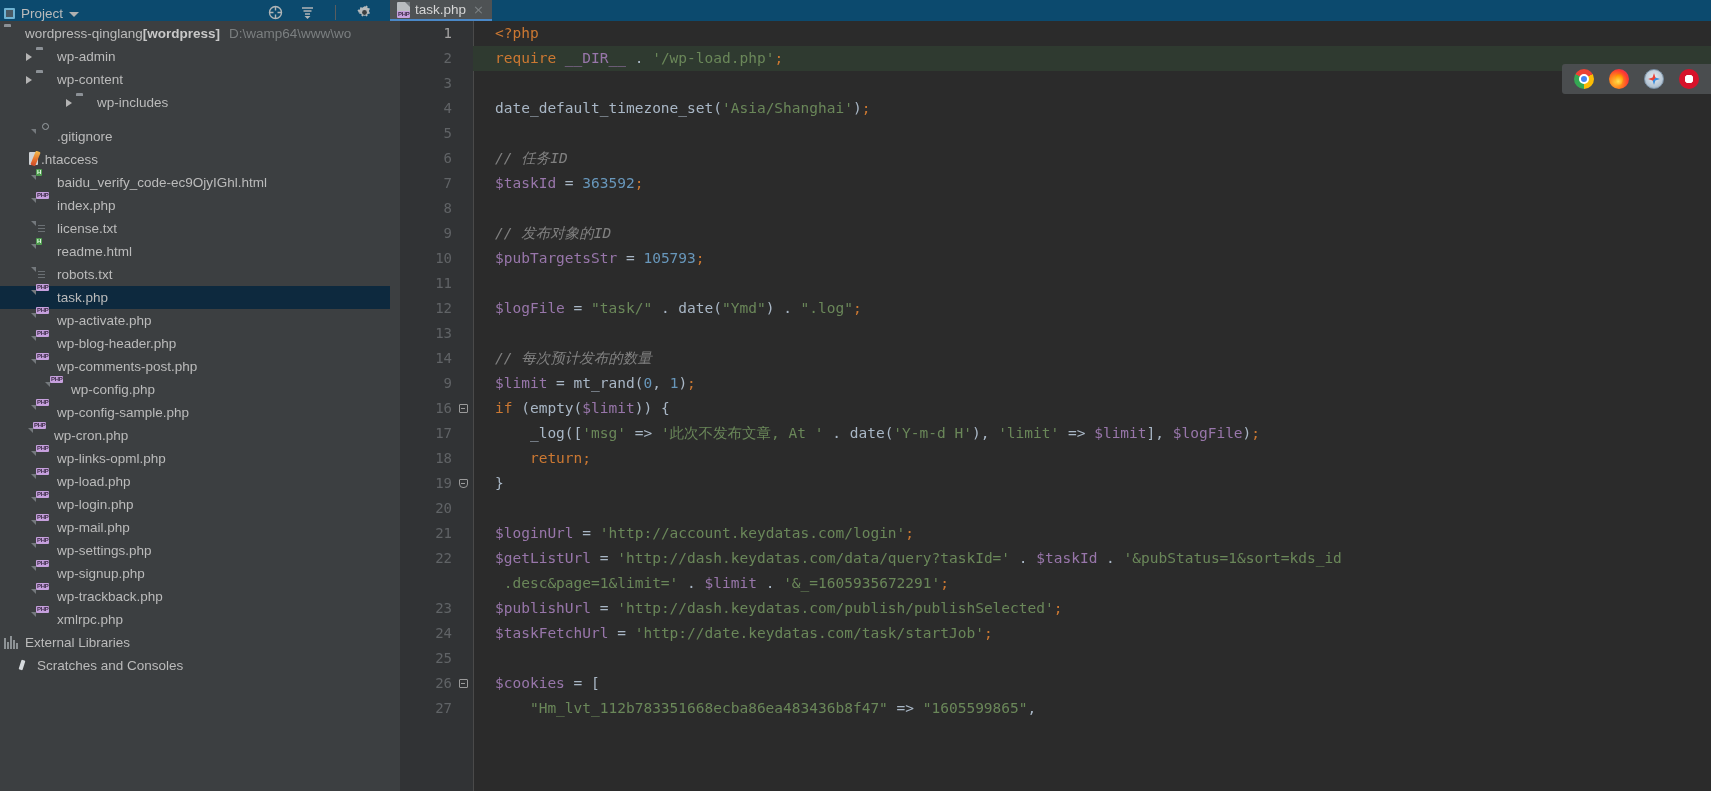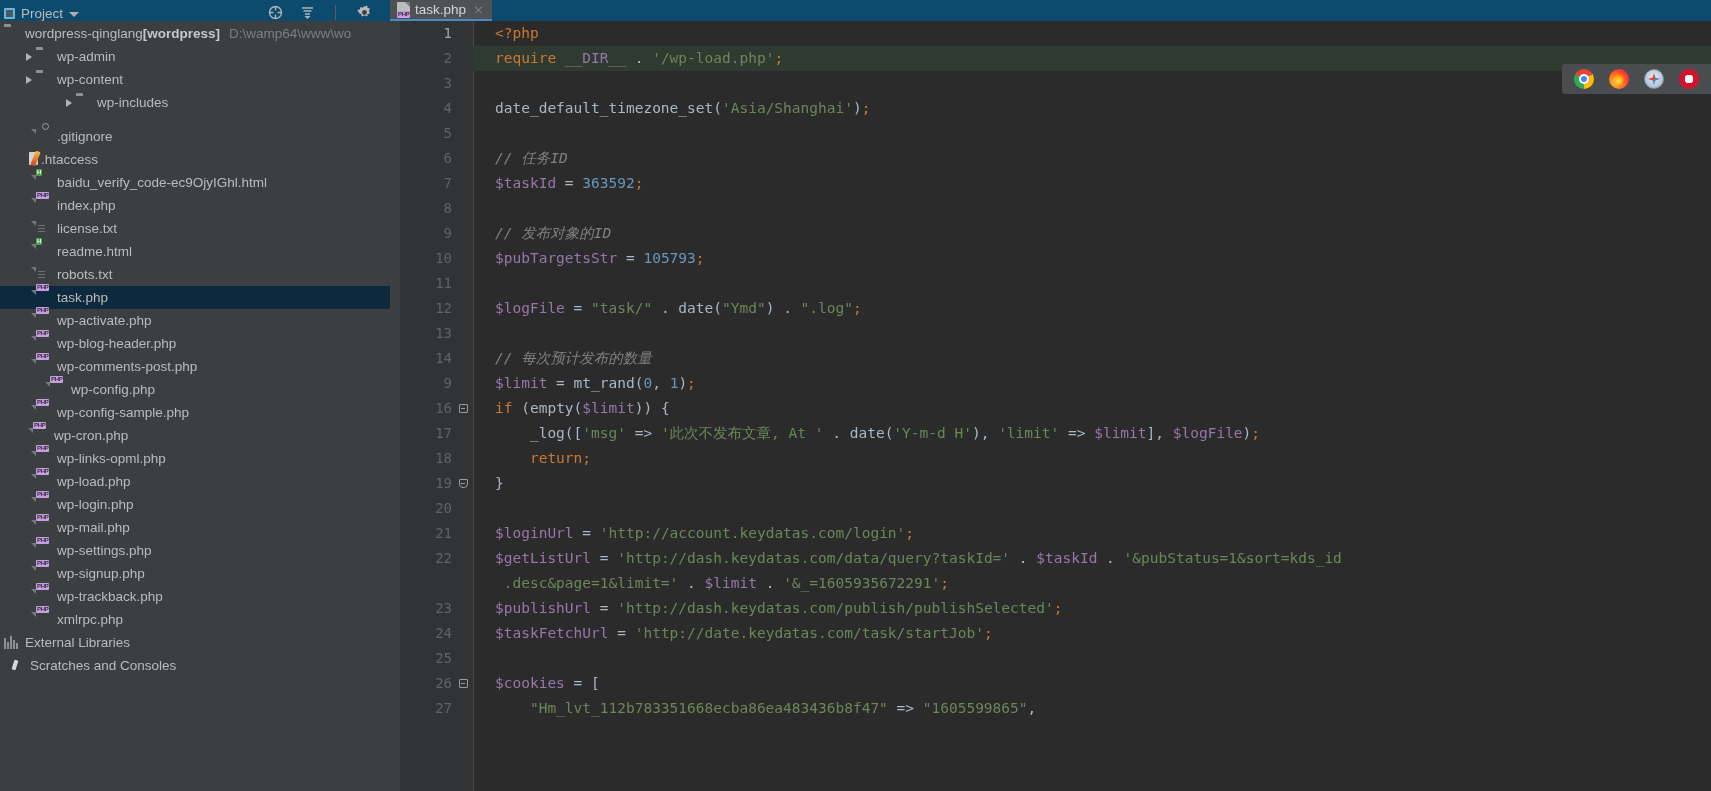--- a/index.html
+++ b/index.html
@@ -355,21 +355,21 @@
             <span class="extlib">
               <i style="height:11px"></i>
               <i style="height:7px"></i>
               <i style="height:13px"></i>
               <i style="height:9px"></i>
               <i style="height:6px"></i>
             </span>
           </span>
           <span class="txt">External Libraries</span>
         </div>
-        <div class="row" style="padding-left: 9px;">
+        <div class="row" style="padding-left: 16px;">
           <span class="ico"><span class="scratch"></span></span>
           <span class="txt">Scratches and Consoles</span>
         </div>
       </div>
 
     <div class="editor">
       <div class="gutter">
         <div class="strip"></div>
         <div class="nums" id="gutter-nums">
             <div class="gnum cur">1</div>

